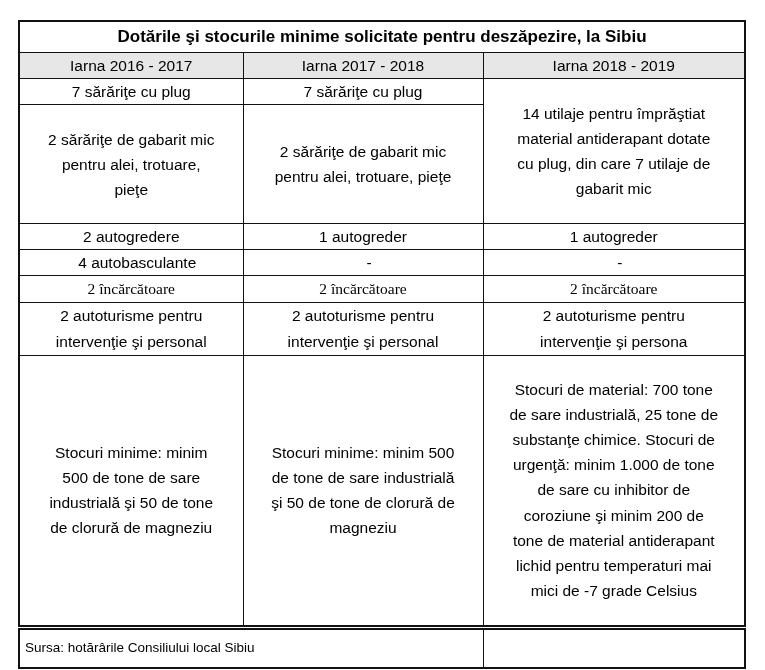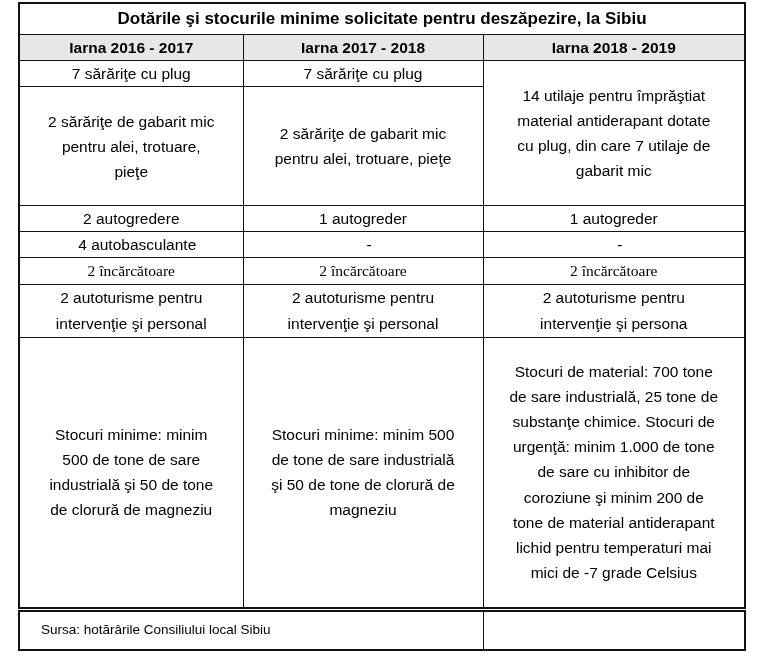--- a/index.html
+++ b/index.html
@@ -12,21 +12,21 @@
     width: 765px;
     height: 670px;
     background: #ffffff;
     overflow: hidden;
     font-family: "Liberation Sans", sans-serif;
     color: #000000;
   }
   table.main {
     position: absolute;
     left: 18px;
-    top: 2px;
+    top: 20px;
     width: 726px;
     border-collapse: collapse;
     table-layout: fixed;
     border: 2.5px solid #121212;
   }
   table.main td, table.main th {
     border: 1.5px solid #121212;
     padding: 0 4px;
     vertical-align: middle;
     text-align: center;
@@ -42,36 +42,36 @@
   tr.title-row td {
     height: 30px;
     font-size: 17px;
     font-weight: bold;
     white-space: nowrap;
   }
   tr.header-row th {
     height: 25px;
     background: #e7e7e7;
     font-size: 15.5px;
-    font-weight: bold;
+    font-weight: normal;
     white-space: nowrap;
   }
   tr.r1 td { height: 24px; }
   tr.r2 td { height: 118px; }
   tr.r3 td { height: 25px; }
   tr.r4 td { height: 24px; padding-left: 16px; }
   tr.r5 td { height: 25px; font-family: Liberation Serif, serif; }
   tr.r6 td { height: 52px; margin-top: 32px; }
   tr.r7 td { height: 269px; }
   tr.footer-row td {
     height: 37px;
     border-top: 5px double #121212;
     text-align: left;
     font-size: 13.5px;
-    padding-left: 21px;
+    padding-left: 5px;
     white-space: nowrap;
   }
 </style>
 </head>
 <body>
 
 <div class="page">
   <table class="main">
     <colgroup>
       <col class="c1">

